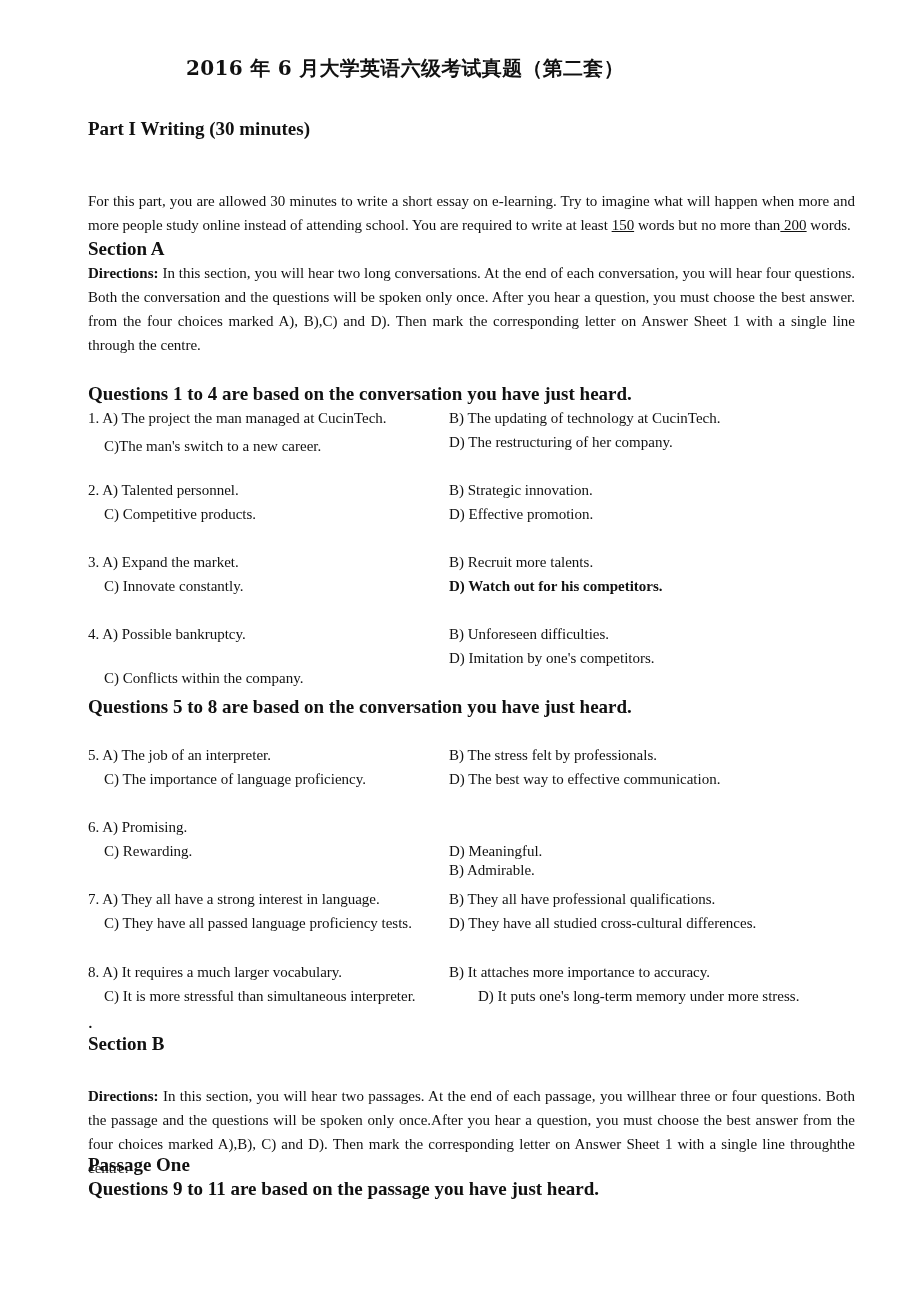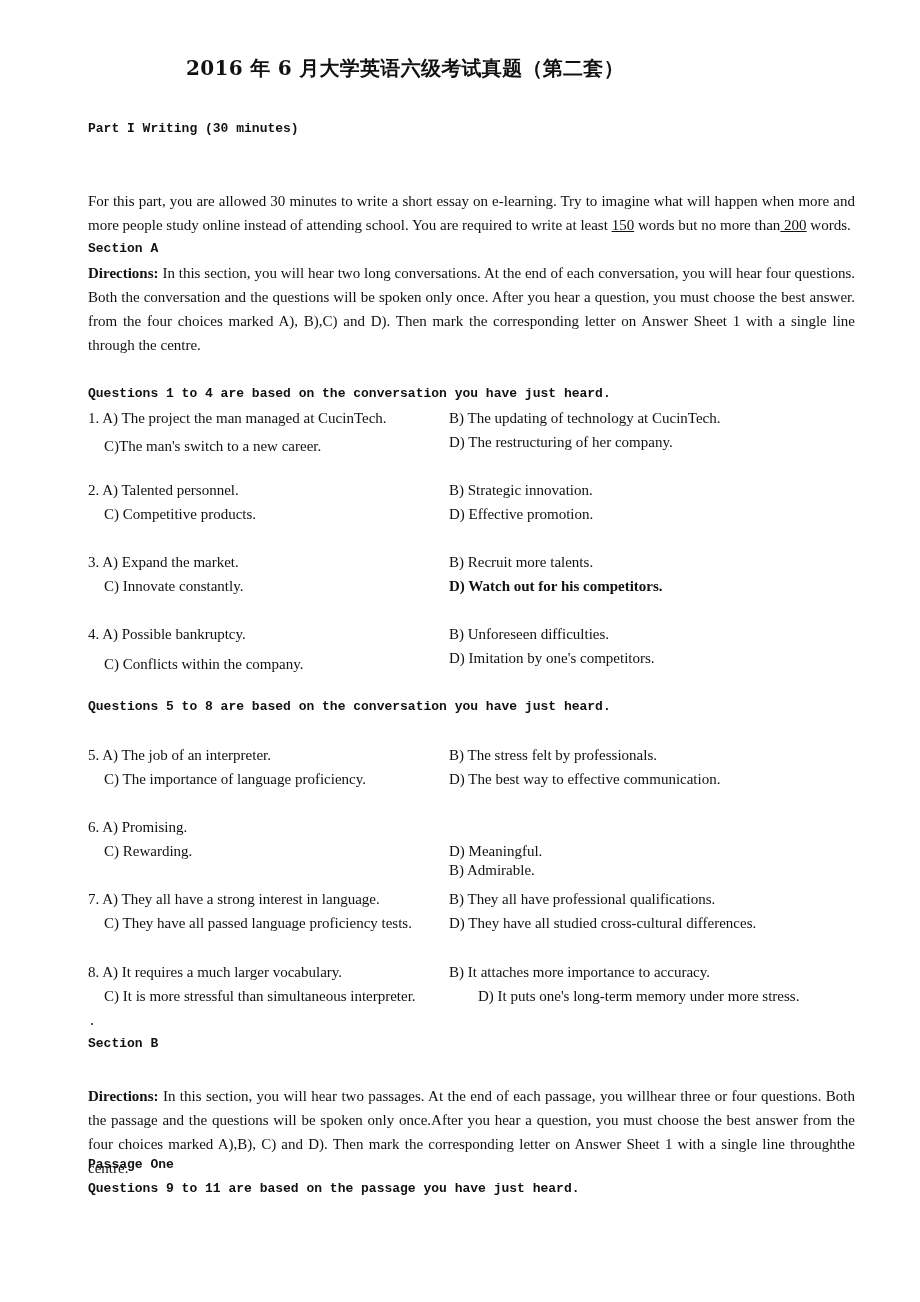--- a/index.html
+++ b/index.html
@@ -1,20 +1,20 @@
 <!DOCTYPE html>
 <html><head>
   <meta charset="utf-8">
   <style>
     html, body { margin: 0; padding: 0; background: #ffffff; }
     body { width: 920px; height: 1302px; position: relative; overflow: hidden;
            font-family: "Liberation Serif", "DejaVu Serif", serif; color: #111; }
     .title { position: absolute; left: 186px; top: 55px; font-size: 20px; font-weight: bold;
              font-family: "DejaVu Serif", "Liberation Serif", serif; white-space: nowrap; letter-spacing: 0.3px; }
-    .line { position: absolute; left: 88px; font-size: 13px; line-height: 24px; white-space: nowrap; font-family: Liberation Mono, monospace; }
+    .line { position: absolute; left: 88px; font-size: 19px; line-height: 24px; white-space: nowrap; }
     .b { font-weight: bold; }
     .just { position: absolute; left: 88px; width: 767px; font-size: 15px; line-height: 24px; text-align: justify; }
     .just p { margin: 0; }
     .u { text-decoration: underline; }
     .qa { position: absolute; left: 88px; font-size: 15px; line-height: 24px; white-space: nowrap; }
     .qb { position: absolute; left: 449px; font-size: 15px; line-height: 24px; white-space: nowrap; }
     .qc { position: absolute; left: 104px; font-size: 15px; line-height: 24px; white-space: nowrap; }
   </style>
 </head>
 <body>
@@ -50,21 +50,21 @@
 <div>
   <div class="qa" style="top:550px;">3. A) Expand the market.</div>
   <div class="qb" style="top:550px;">B) Recruit more talents.</div>
   <div class="qc" style="top:574px;">C) Innovate constantly.</div>
   <div class="qb" style="top:574px;font-weight:bold;">D) Watch out for his competitors.</div>
 </div>
 
 <div>
   <div class="qa" style="top:622px;">4. A) Possible bankruptcy.</div>
   <div class="qb" style="top:622px;">B) Unforeseen difficulties.</div>
-  <div class="qc" style="top:652px;text-align:center;">C) Conflicts within the company.</div>
+  <div class="qc" style="top:666px;text-align:center;">C) Conflicts within the company.</div>
   <div class="qb" style="top:646px;">D) Imitation by one's competitors.</div>
 </div>
 
 <div class="line b" style="top:695px;">Questions 5 to 8 are based on the conversation you have just heard.</div>
 
 <div>
   <div class="qa" style="top:743px;">5. A) The job of an interpreter.</div>
   <div class="qb" style="top:743px;">B) The stress felt by professionals.</div>
   <div class="qc" style="top:767px;">C) The importance of language proficiency.</div>
   <div class="qb" style="top:767px;">D) The best way to effective communication.</div>

